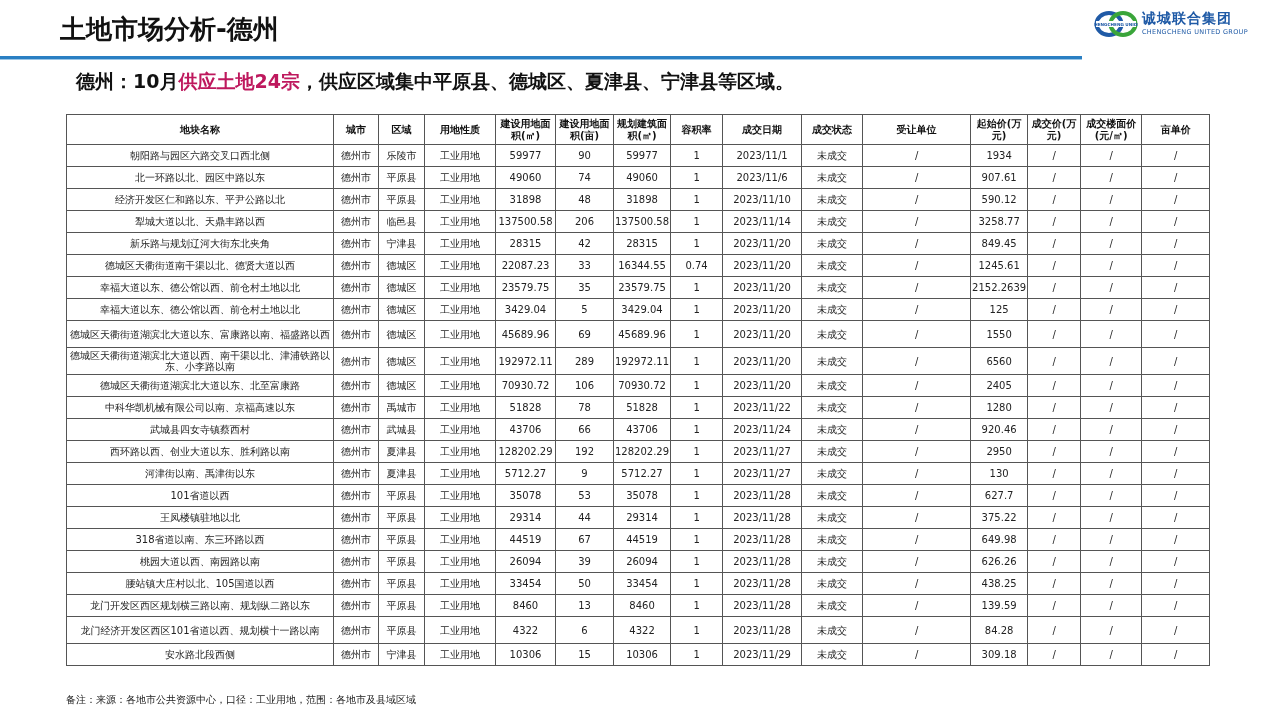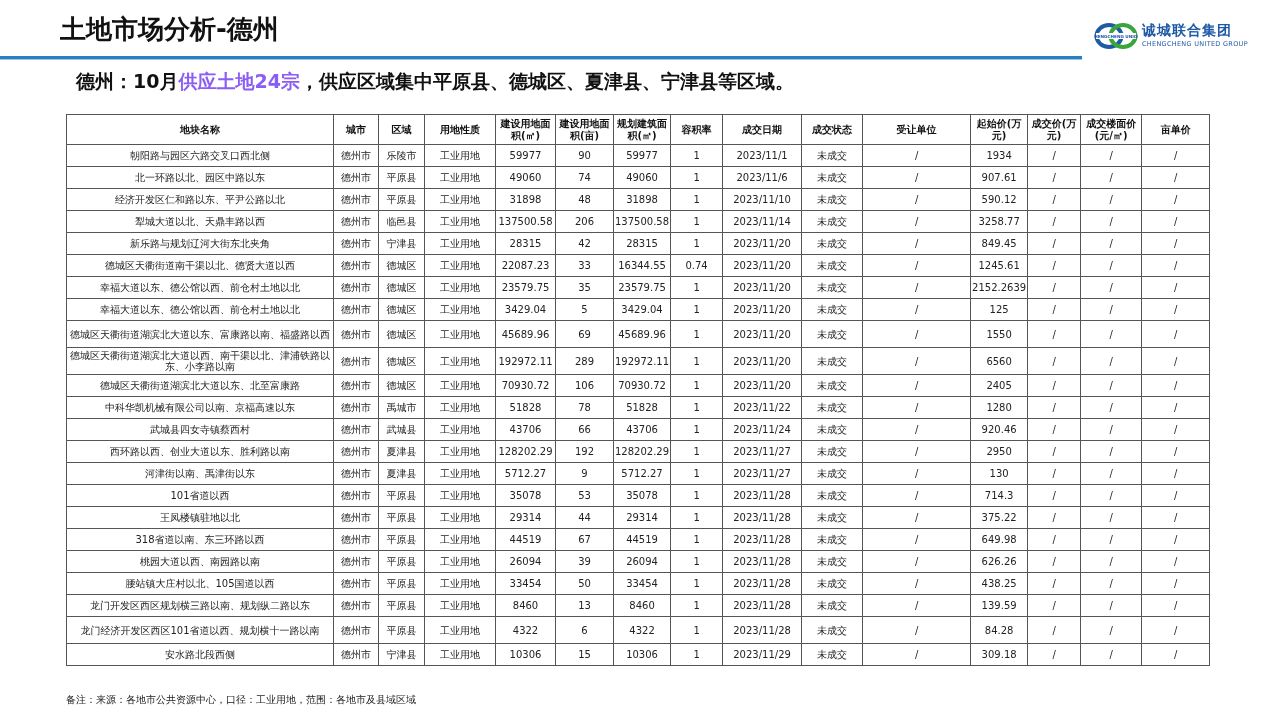--- a/index.html
+++ b/index.html
@@ -1,26 +1,26 @@
 <!DOCTYPE html>
 <html><head>
 <meta charset="utf-8">
 <style>
   html, body { margin:0; padding:0; }
   body { width:1280px; height:720px; background:#ffffff; position:relative; overflow:hidden;
          font-family:"DejaVu Sans","Liberation Sans",sans-serif; color:#000; }
   .page-title { position:absolute; left:60px; top:12px; font-size:26px; font-weight:bold; letter-spacing:0px; color:#111; }
   .title-rule { position:absolute; left:0; top:56px; width:1082px; height:3px; background:#2a7fc3; }
   .title-rule2 { position:absolute; left:0; top:59px; width:1082px; height:1px; background:#9cc6e6; }
-  .logo { position:absolute; left:1094px; top:22px; width:160px; height:30px; }
+  .logo { position:absolute; left:1094px; top:10px; width:160px; height:30px; }
   .logo-rings { position:absolute; left:0; top:0; width:44px; height:28px; }
   .logo-cn { position:absolute; left:48px; top:0px; font-size:14px; font-weight:bold; color:#1f5aa6; letter-spacing:1px; white-space:nowrap; }
   .logo-en { position:absolute; left:48px; top:18px; font-size:6.5px; color:#1f5aa6; white-space:nowrap; letter-spacing:0.3px; }
   .headline { position:absolute; left:76px; top:69px; font-size:19px; font-weight:bold; white-space:nowrap; color:#111; }
-  .headline .hl { color:#8b5cf6; }
+  .headline .hl { color:#be185d; }
   table.land { position:absolute; left:66px; top:114px; border-collapse:collapse; table-layout:fixed;
                font-family:"DejaVu Sans","Liberation Sans",sans-serif; font-size:10px;padding-left:24px; }
   table.land th, table.land td { border:1px solid #555; padding:0 1px; text-align:center; vertical-align:middle;
                overflow:hidden; white-space:nowrap; }
   table.land th { font-weight:bold; font-size:10px; line-height:12px; height:29px; white-space:normal; color:#111; }
   table.land td { height:21px; line-height:11px; color:#222; }
   table.land tr.tall td { height:26px; }
   table.land td.name { white-space:normal; font-size:10px; }
   .footnote { position:absolute; left:66px; top:693px; font-size:10px; color:#222; white-space:nowrap; }
 </style>
@@ -344,21 +344,21 @@
         <td>德州市</td>
         <td>平原县</td>
         <td>工业用地</td>
         <td>35078</td>
         <td>53</td>
         <td>35078</td>
         <td>1</td>
         <td>2023/11/28</td>
         <td>未成交</td>
         <td>/</td>
-        <td>714.3</td>
+        <td>627.7</td>
         <td>/</td>
         <td>/</td>
         <td>/</td>
       </tr>
       <tr>
         <td class="name">王凤楼镇驻地以北</td>
         <td>德州市</td>
         <td>平原县</td>
         <td>工业用地</td>
         <td>29314</td>

